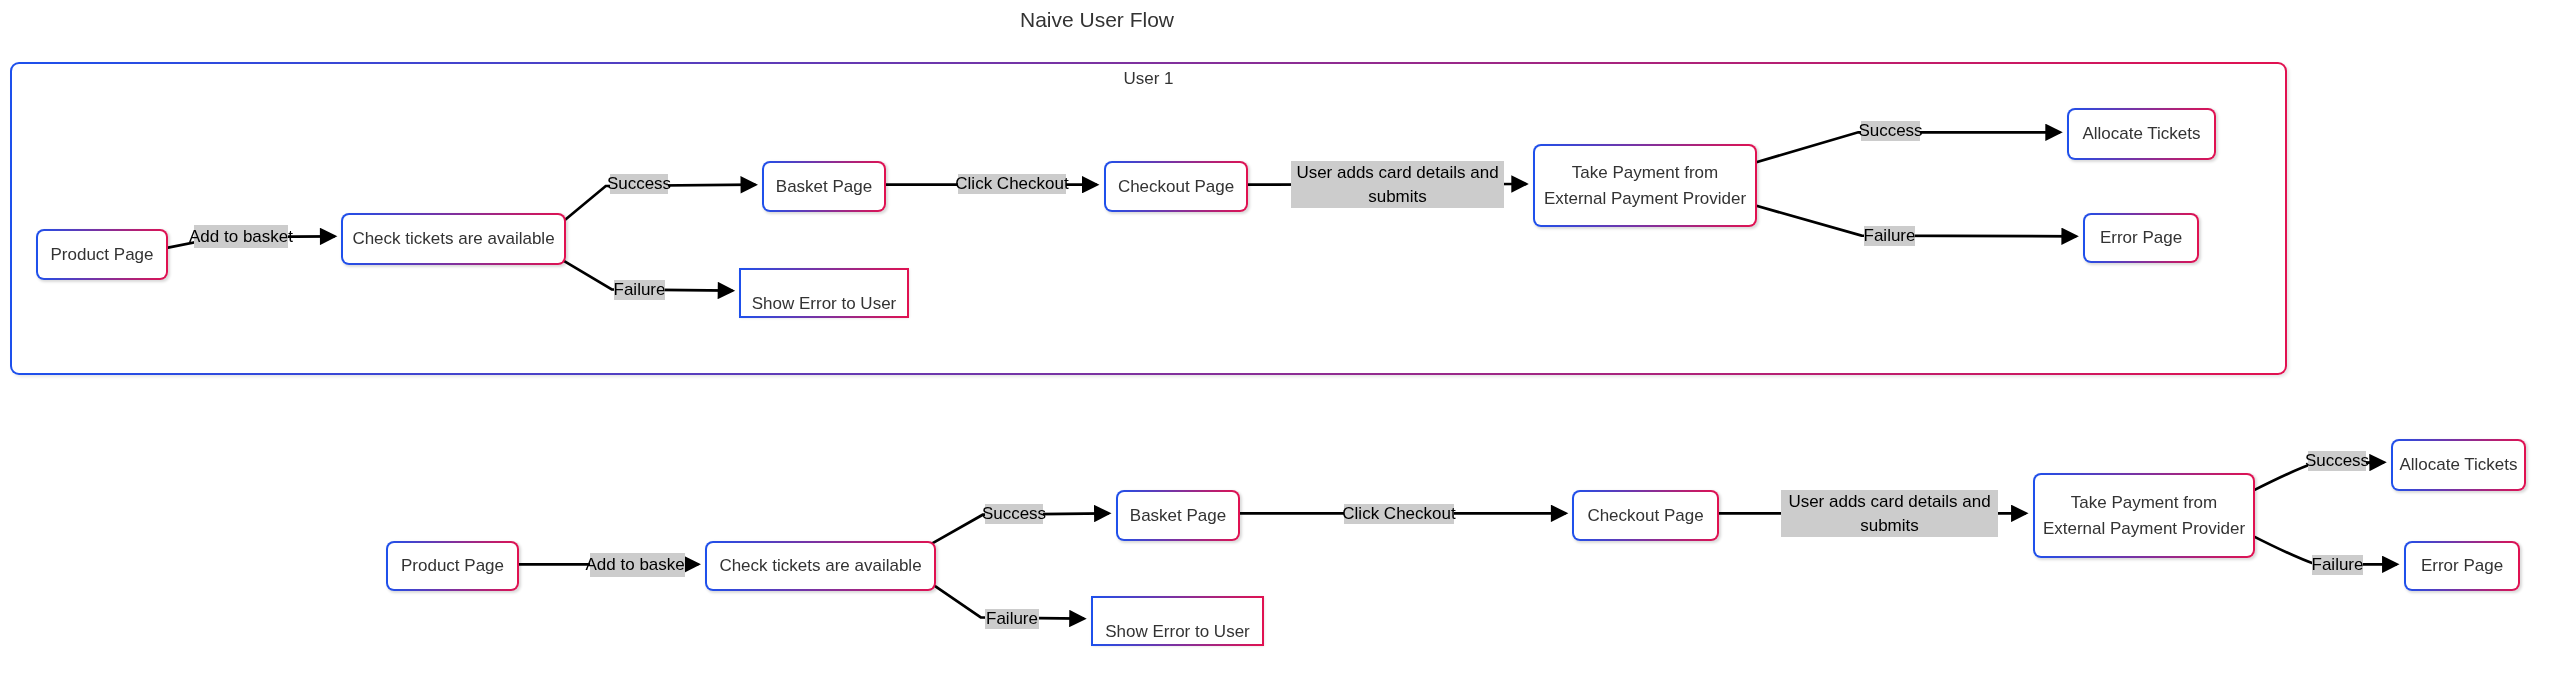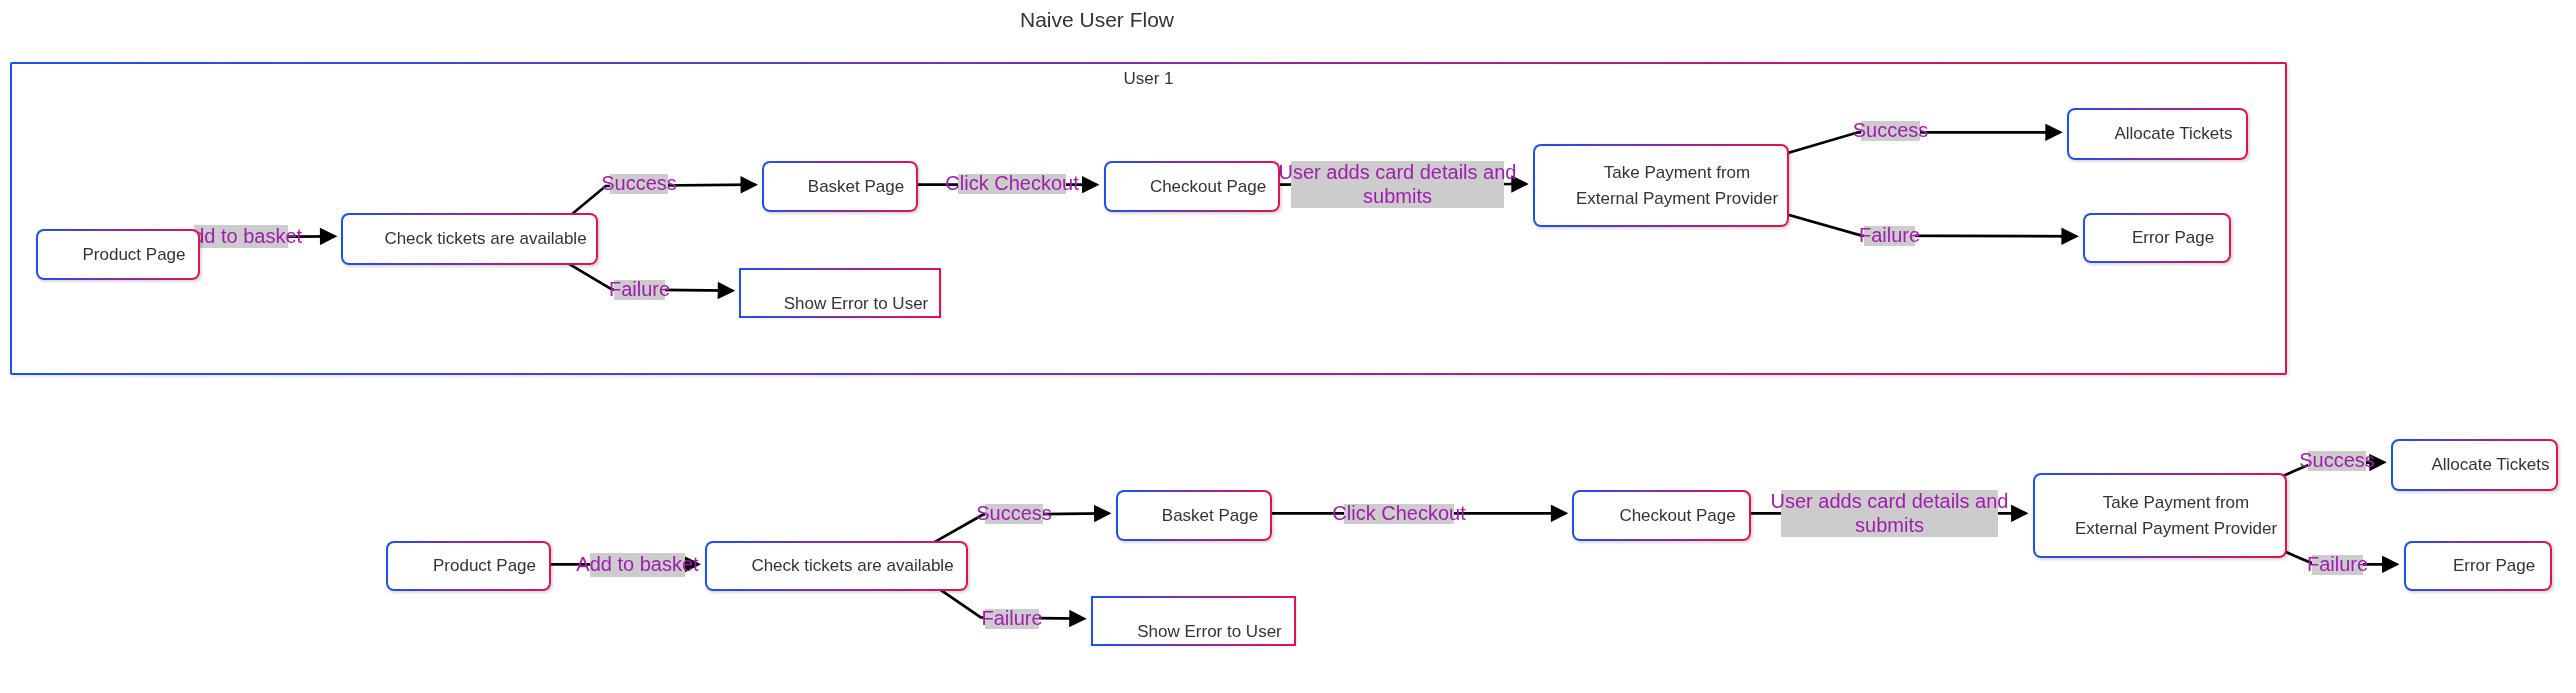--- a/index.html
+++ b/index.html
@@ -12,48 +12,48 @@
     overflow:hidden;
   }
   .diagram-title{
     position:absolute;left:0;top:8px;width:2194px;
     text-align:center;font-size:21px;color:#333333;
   }
   .edges{position:absolute;left:0;top:0;pointer-events:none;}
   .group{
     position:absolute;
     border:2px solid transparent;
-    border-radius:2px;
+    border-radius:9px;
     background:linear-gradient(#ffffff,#ffffff) padding-box,
                linear-gradient(90deg,#1d50ec,#e11150) border-box;
     box-shadow:2px 2px 3.4px rgba(0,0,0,0.10);
   }
   .group-label{
     position:absolute;top:4.7px;left:0;width:100%;
     text-align:center;font-size:17px;color:#333333;
   }
   .node{
     position:absolute;
     display:flex;align-items:center;justify-content:center;
     flex-direction:column;
     border:2.7px solid transparent;
     border-radius:8px;
     background:linear-gradient(#ffffff,#ffffff) padding-box,
                linear-gradient(90deg,#1d50ec,#e11150) border-box;
     box-shadow:1.3px 1.3px 2.7px rgba(0,0,0,0.15);
     font-size:17px;color:#333333;text-align:center;
-    line-height:25.5px;white-space:nowrap;padding-left:32px;
+    line-height:25.5px;white-space:nowrap;
   }
   .node.square{border-radius:0;justify-content:flex-end;}
   .edge-label{
     position:absolute;
     display:flex;align-items:center;justify-content:center;
     flex-direction:column;
     background:#cccccc;
-    font-size:20px;color:#a21caf;text-align:center;
+    font-size:17px;color:#000000;text-align:center;
     line-height:23.5px;white-space:nowrap;
   }
 </style>
 </head>
 <body>
 
 <div class="canvas">
 
   <div class="diagram-title">Naive User Flow</div>
 

